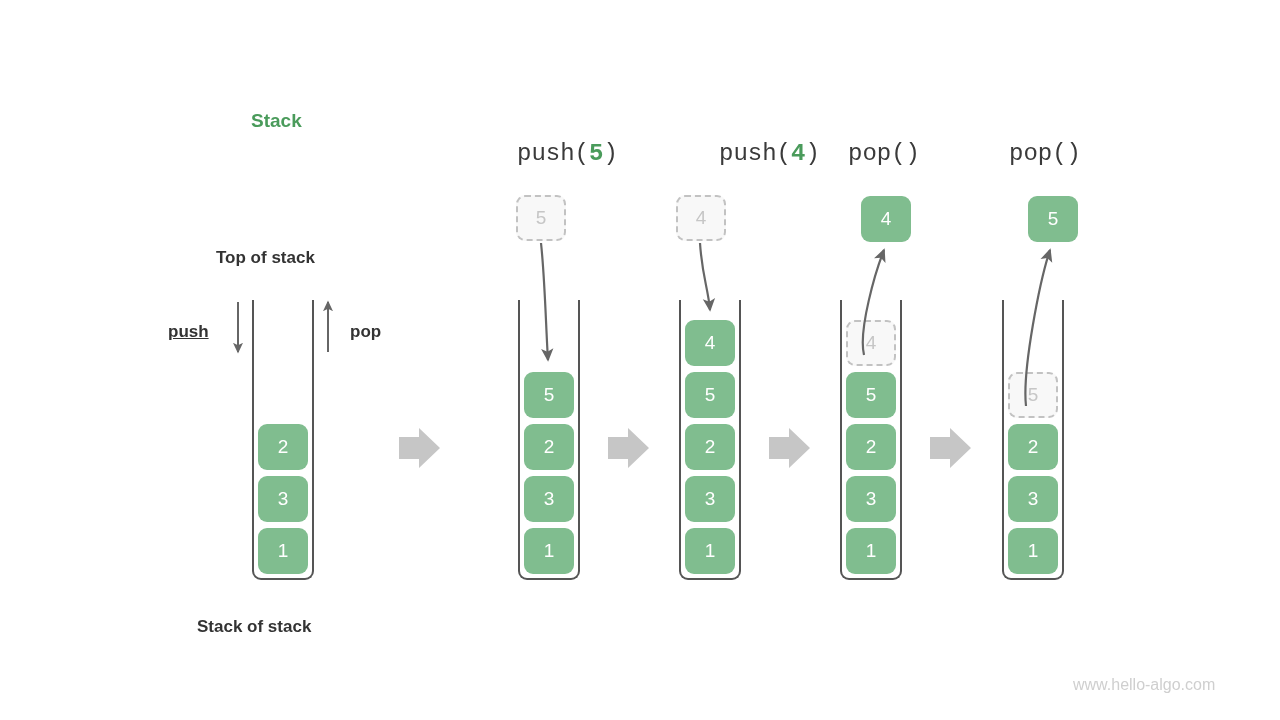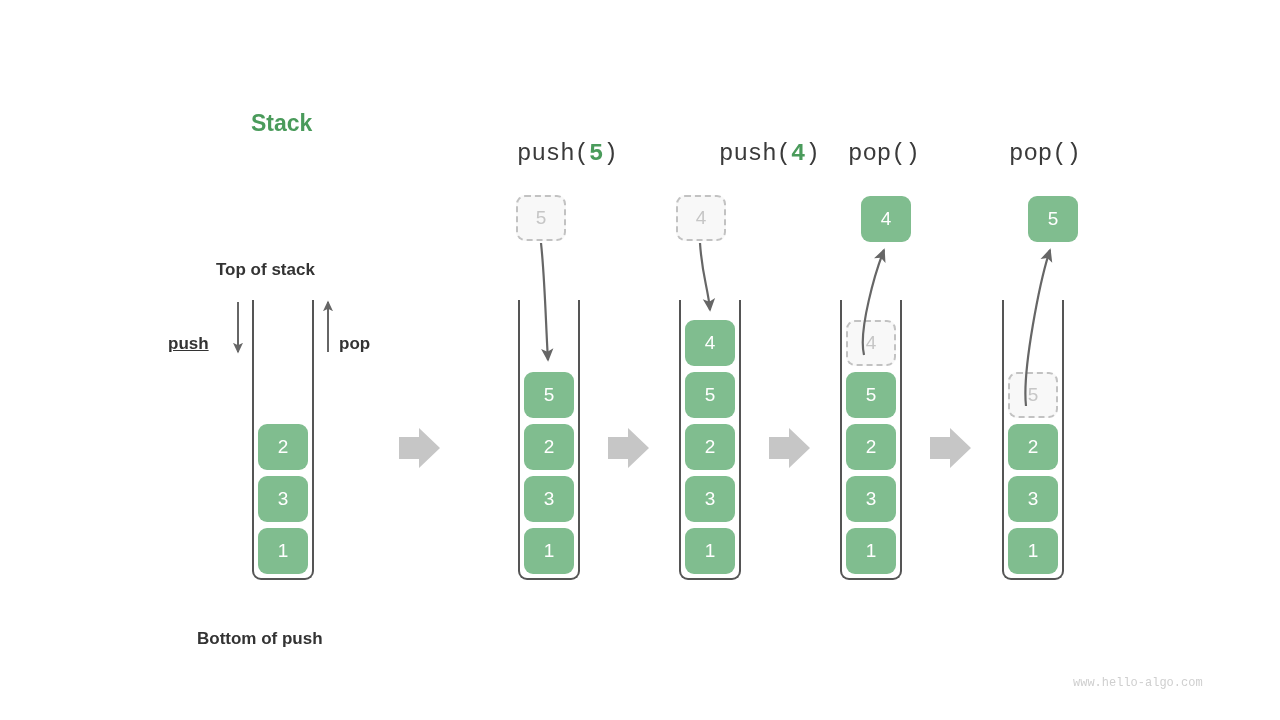--- a/index.html
+++ b/index.html
@@ -18,50 +18,49 @@
     position: absolute;
     left: 0; top: 0;
     width: 1280px;
     height: 720px;
   }
   
   .title {
     position: absolute;
     font-family: "Liberation Sans", sans-serif;
     font-weight: bold;
-    font-size: 23px;
+    font-size: 19px;
     color: #4a9b5b;
     letter-spacing: 0px;
     white-space: nowrap;
   }
   .label-bold {
     position: absolute;
     font-family: "Liberation Sans", sans-serif;
     font-weight: bold;
     font-size: 17px;
     color: #333333;
     white-space: nowrap;
-    margin-top: 12px;
   }
   .op-header {
     position: absolute;
     font-family: "Liberation Mono", monospace;
     font-size: 24px;
     color: #3a3a3a;
     white-space: nowrap;
     letter-spacing: 0px;
   }
   .op-header .arg {
     color: #4a9b5b;
     font-weight: bold;
   }
   .watermark {
     position: absolute;
-    font-family: Liberation Mono, monospace;
-    font-size: 12px;
+    font-family: Liberation Sans, sans-serif;
+    font-size: 16px;
     color: #cfcfcf;
     white-space: nowrap;
   }
   
   .stack-tube {
     position: absolute;
     border-left: 2px solid #555555;
     border-right: 2px solid #555555;
     border-bottom: 2px solid #555555;
     border-top: none;
@@ -102,25 +101,25 @@
 </style>
 </head>
 <body>
 
 <div class="canvas">
 
   <div class="title" style="left:251px; top:110px;">Stack</div>
 
   <div class="label-bold" style="left:216px; top:248px;">Top of stack</div>
 
-  <div class="label-bold" style="left:197px; top:617px;">Bottom of push</div>
+  <div class="label-bold" style="left:197px; top:617px;">Stack of stack</div>
 
   <div class="label-bold" style="left:168px; top:322px;text-decoration:underline;">push</div>
 
-  <div class="label-bold" style="left:339px; top:322px;">pop</div>
+  <div class="label-bold" style="left:350px; top:322px;">pop</div>
 
   <div class="stack-tube" style="left:252px; top:300px; width:62px; height:280px;"></div>
 
   <div class="cell solid" style="left:258px; top:424px;">2</div>
   <div class="cell solid" style="left:258px; top:476px;">3</div>
   <div class="cell solid" style="left:258px; top:528px;">1</div>
 
   <div class="op-header" style="left:517px; top:140px;">
     <span>push(</span><span class="arg">5</span><span>)</span>
   </div>

